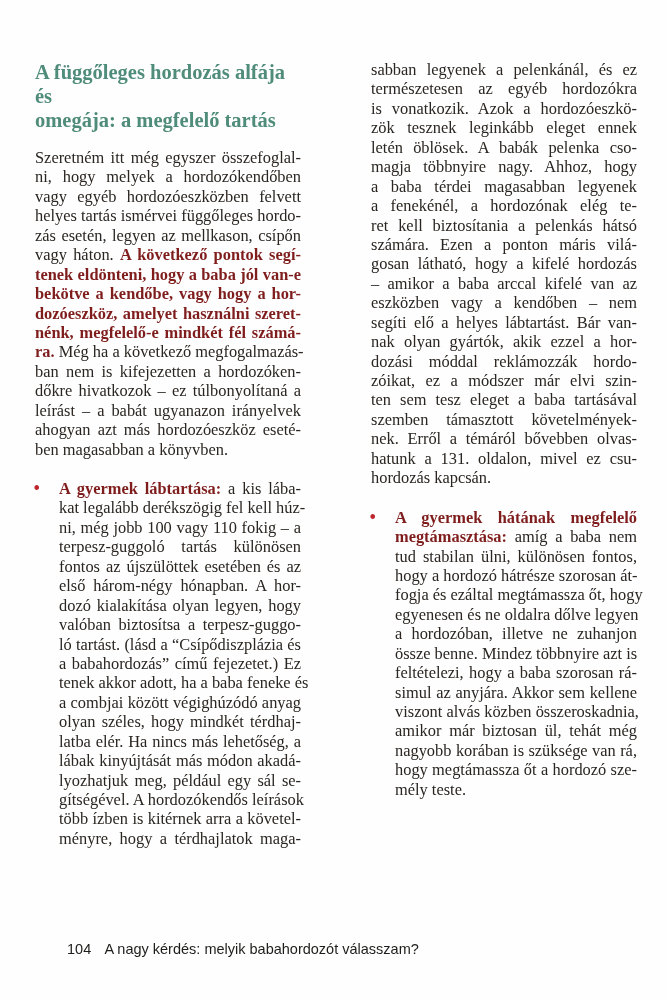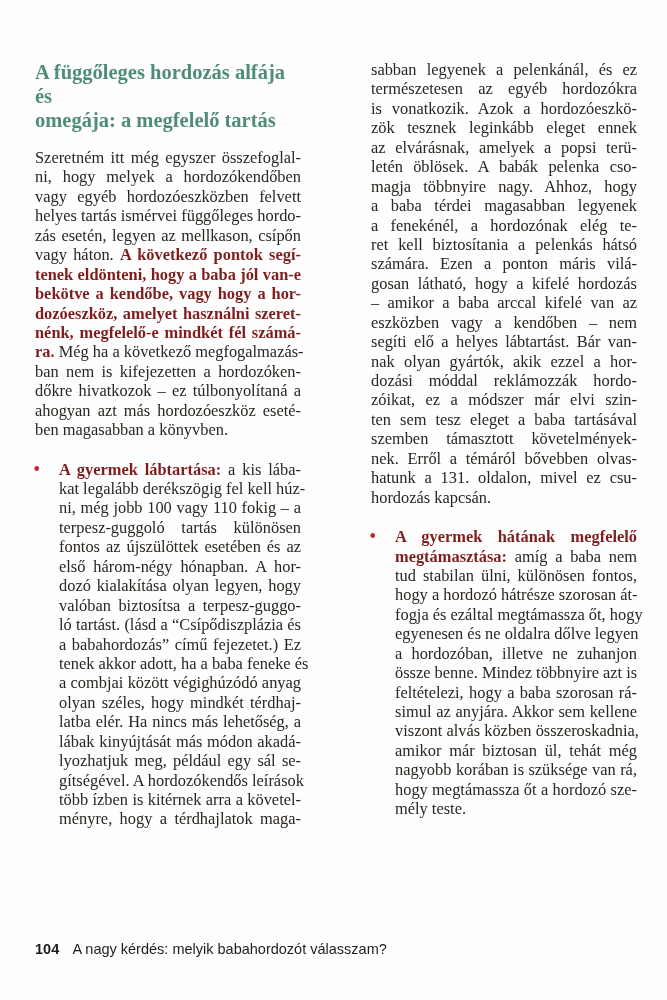--- a/index.html
+++ b/index.html
@@ -9,21 +9,21 @@
   .col-left { left:35px; width:266px; }
   .col-right { left:371px; width:266px; }
   .heading { font-family:"Liberation Serif", serif; font-weight:bold; color:#4f8c7a; font-size:20.5px; line-height:24px; margin:0 0 16px 0; }
   .line { font-family:"Liberation Serif", serif; font-size:16.4px; line-height:19.45px; white-space:nowrap; text-align:justify; text-align-last:justify; height:19.45px; }
   .line.last { text-align-last:left; }
   .hl { color:#7f1d1d; font-weight:bold; }
   .gap { height:20px; }
   .bullet-block { position:relative; padding-left:24px; }
   .bullet { position:absolute; left:-3px; top:0; color:#c0262d; font-size:16px; line-height:19.45px; }
   .footer { position:absolute; top:941px; left:35px; font-family:"Liberation Sans", sans-serif; font-size:14.5px; color:#1d1d1b; }
-  .footer .num { font-weight:bold; margin-right:10px; }
+  .footer .num { font-weight:normal; margin-right:10px;margin-left:32px; }
 </style>
 </head>
 <body>
 
 <div class="page">
 
   <div class="col col-left">
     <h2 class="heading">
       <span>A függőleges hordozás alfája és</span><br>
       <span>omegája: a megfelelő tartás</span>
@@ -36,20 +36,21 @@
         <div class="line"><span>helyes tartás ismérvei függőleges hordo-</span></div>
         <div class="line"><span>zás esetén, legyen az mellkason, csípőn</span></div>
         <div class="line"><span>vagy háton. </span><span class="hl">A következő pontok segí-</span></div>
         <div class="line"><span class="hl">tenek eldönteni, hogy a baba jól van-e</span></div>
         <div class="line"><span class="hl">bekötve a kendőbe, vagy hogy a hor-</span></div>
         <div class="line"><span class="hl">dozóeszköz, amelyet használni szeret-</span></div>
         <div class="line"><span class="hl">nénk, megfelelő-e mindkét fél számá-</span></div>
         <div class="line"><span class="hl">ra.</span><span> Még ha a következő megfogalmazás-</span></div>
         <div class="line"><span>ban nem is kifejezetten a hordozóken-</span></div>
         <div class="line"><span>dőkre hivatkozok – ez túlbonyolítaná a</span></div>
+        <div class="line"><span>leírást – a babát ugyanazon irányelvek</span></div>
         <div class="line"><span>ahogyan azt más hordozóeszköz eseté-</span></div>
         <div class="line last"><span>ben magasabban a könyvben.</span></div>
       </div>
 
     <div class="gap"></div>
 
     <div class="bullet-block">
       <span class="bullet">•</span>
       <div class="line">
         <span class="hl">A gyermek lábtartása:</span><span> a kis lába-</span>
@@ -76,21 +77,20 @@
         </div>
     </div>
   </div>
 
   <div class="col col-right">
     <div id="rcont">
         <div class="line"><span>sabban legyenek a pelenkánál, és ez</span></div>
         <div class="line"><span>természetesen az egyéb hordozókra</span></div>
         <div class="line"><span>is vonatkozik. Azok a hordozóeszkö-</span></div>
         <div class="line"><span>zök tesznek leginkább eleget ennek</span></div>
-        <div class="line"><span>az elvárásnak, amelyek a popsi terü-</span></div>
         <div class="line"><span>letén öblösek. A babák pelenka cso-</span></div>
         <div class="line"><span>magja többnyire nagy. Ahhoz, hogy</span></div>
         <div class="line"><span>a baba térdei magasabban legyenek</span></div>
         <div class="line"><span>a fenekénél, a hordozónak elég te-</span></div>
         <div class="line"><span>ret kell biztosítania a pelenkás hátsó</span></div>
         <div class="line"><span>számára. Ezen a ponton máris vilá-</span></div>
         <div class="line"><span>gosan látható, hogy a kifelé hordozás</span></div>
         <div class="line"><span>– amikor a baba arccal kifelé van az</span></div>
         <div class="line"><span>eszközben vagy a kendőben – nem</span></div>
         <div class="line"><span>segíti elő a helyes lábtartást. Bár van-</span></div>

